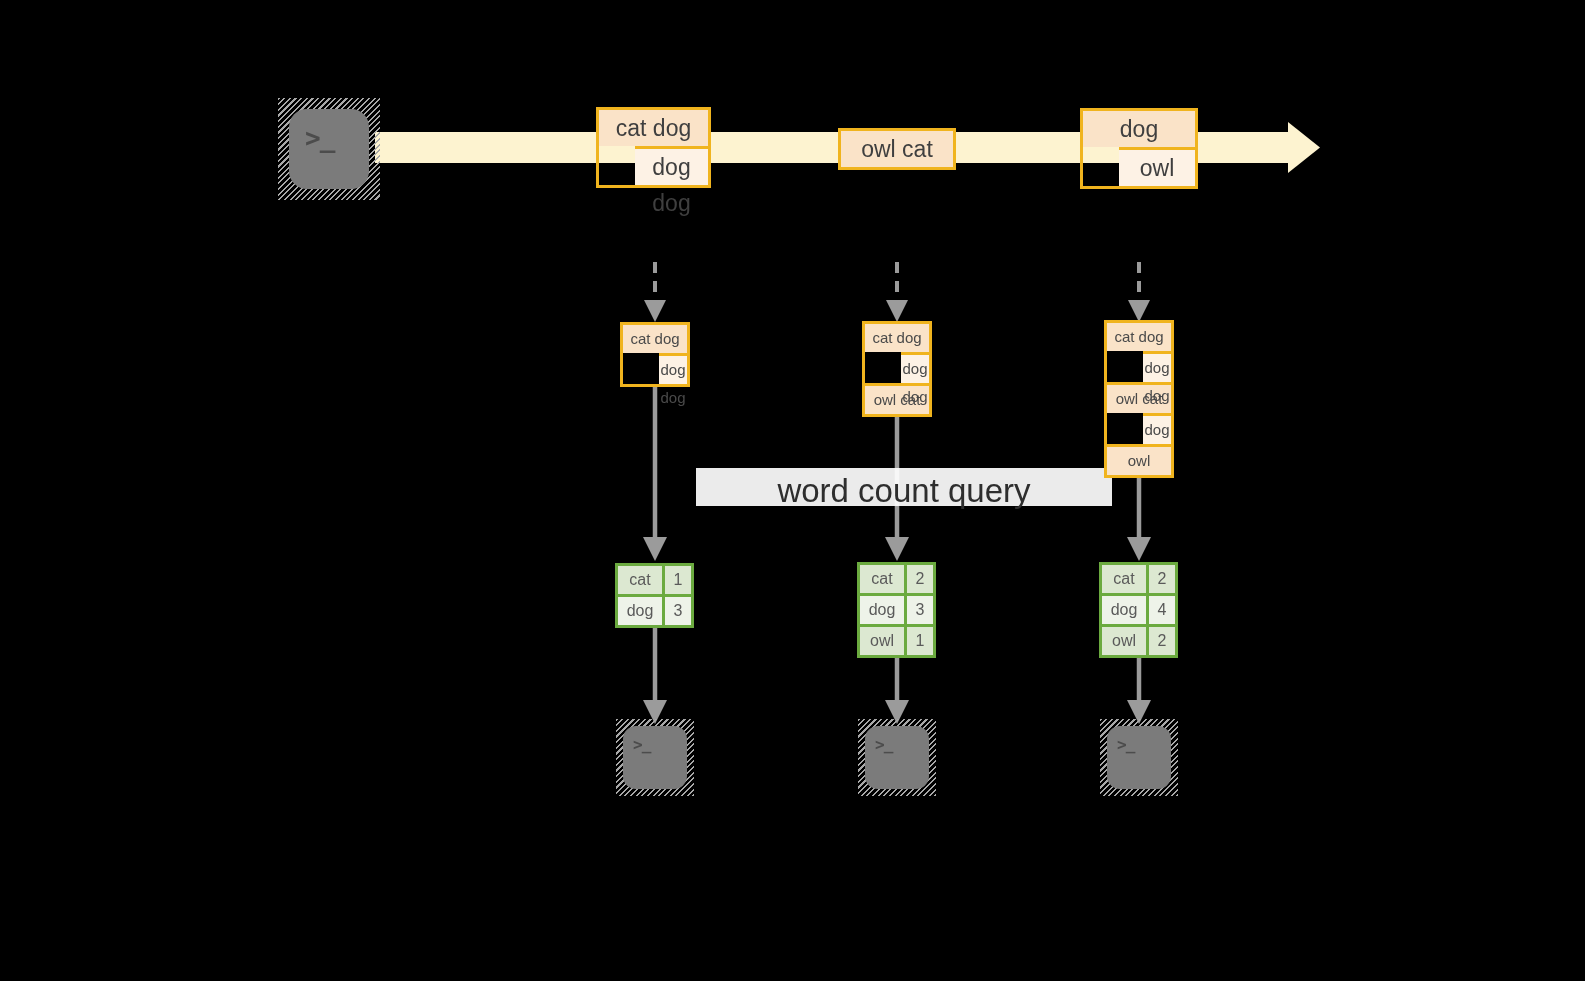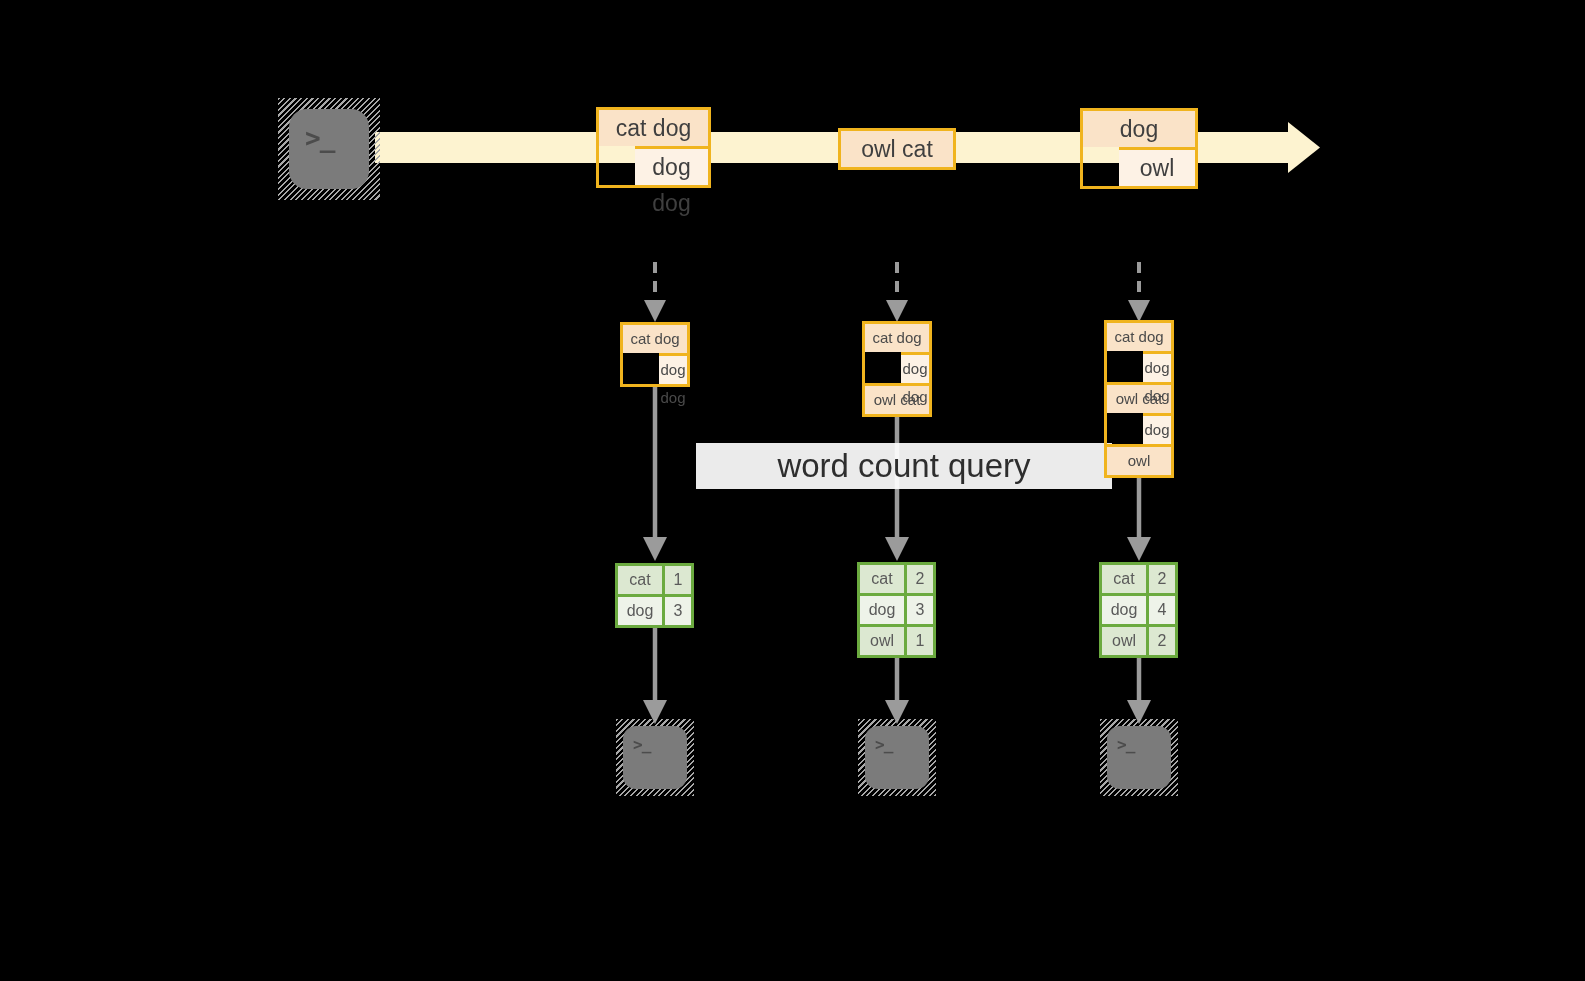--- a/index.html
+++ b/index.html
@@ -25,21 +25,21 @@
   .srow + .srow{border-top:3px solid #f0b41e;}
 
   
   .gtable{position:absolute;display:grid;grid-template-columns:44px 26px;grid-auto-rows:28px;
           gap:3px;padding:3px;background:#6baa3f;z-index:3;text-align:right;}
   .gcell{display:flex;align-items:center;justify-content:center;font-size:16px;color:#5a5a5a;}
   .gdark{background:#dce8d1;}
   .glight{background:#eef3e9;}
 
   
-  .band{position:absolute;left:696px;top:443px;width:416px;height:46px;line-height:46px;
+  .band{position:absolute;left:696px;top:468px;width:416px;height:38px;line-height:46px;
         background:rgba(255,255,255,0.92);text-align:center;font-size:33px;color:#2e2e2e;z-index:2;}
 
   .z3{z-index:3;}
 </style>
 </head>
 <body>
 
 <div class="canvas">
 
   <svg class="layer" width="1585" height="981">

